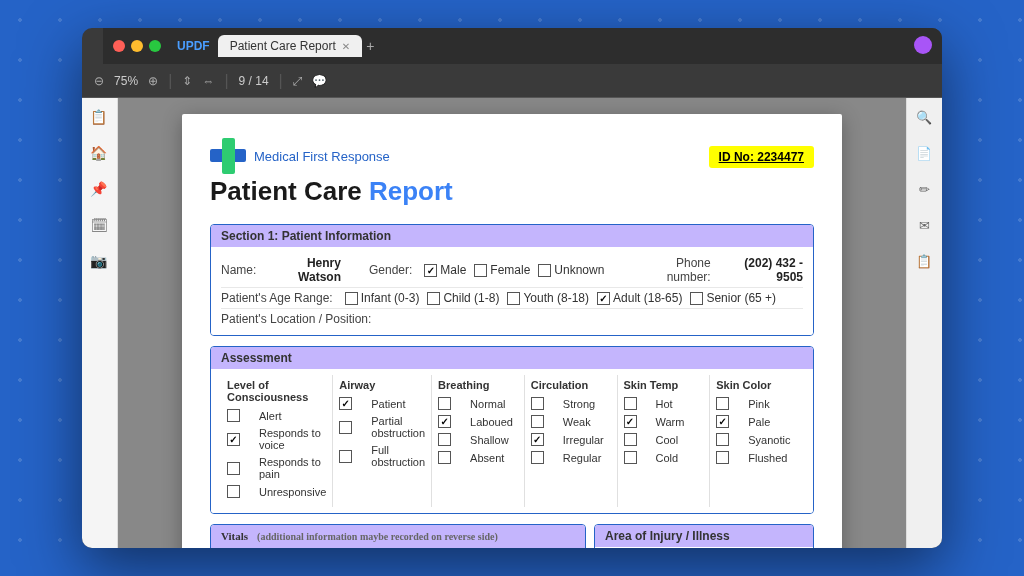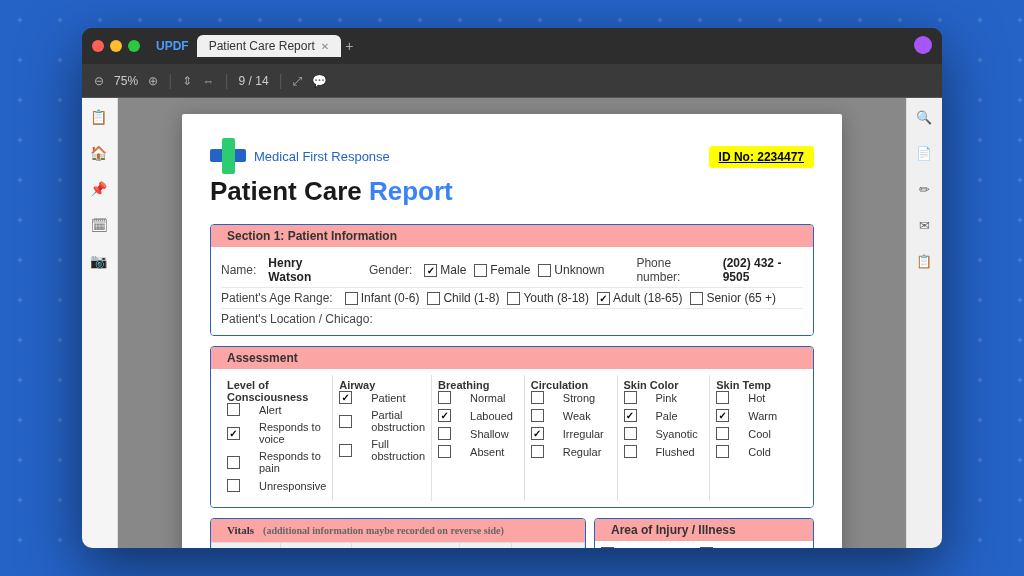--- a/index.html
+++ b/index.html
@@ -37,20 +37,21 @@
       position: relative;
       z-index: 1;
     }
     .browser-titlebar {
       height: 36px;
       background: #2d2d2d;
       display: flex;
       align-items: center;
       padding: 0 10px;
       gap: 8px;
+      margin-left: 21px;
     }
     .traffic-lights {
       display: flex;
       gap: 6px;
       align-items: center;
     }
     .tl { width: 12px; height: 12px; border-radius: 50%; }
     .tl-red { background: #ff5f57; }
     .tl-yellow { background: #febc2e; }
     .tl-green { background: #28c840; }
@@ -202,40 +203,41 @@
     }
 
     
     .section {
       border: 1.5px solid #2563c7;
       border-radius: 4px;
       margin-top: 10px;
       overflow: hidden;
     }
     .section-header {
-      background: #fca5a5;
-      padding: 4px 16px;
+      background: #c4b5fd;
+      padding: 4px 10px;
       font-size: 12px;
       font-weight: bold;
       color: #333;
     }
     .section-body {
       background: white;
       padding: 6px 10px;
     }
 
     
     .info-row {
       display: flex;
       align-items: center;
       gap: 12px;
       font-size: 12px;
       color: #222;
       padding: 3px 0;
       border-bottom: 1px solid #e8e8e8;
+      text-align: right;
     }
     .info-row:last-child { border-bottom: none; }
     .info-label { font-weight: normal; color: #444; }
     .info-value { font-weight: bold; }
     .checkbox-group { display: flex; align-items: center; gap: 8px; }
     .cb-item { display: flex; align-items: center; gap: 3px; font-size: 12px; color: #333; }
     .cb-box {
       width: 13px; height: 13px;
       border: 1.5px solid #555;
       display: flex; align-items: center; justify-content: center;
@@ -252,20 +254,21 @@
       font-size: 11px;
     }
     .assess-col {
       padding: 4px 6px;
       border-right: 1px solid #e0e0e0;
     }
     .assess-col:last-child { border-right: none; }
     .assess-col-header {
       font-weight: bold;
       color: #333;
+      margin-bottom: 6px;
       font-size: 11px;
     }
     .assess-item {
       display: flex;
       align-items: center;
       gap: 19px;
       margin-bottom: 5px;
       color: #333;
     }
     .vitals-title {
@@ -454,21 +457,21 @@
               </div>
               <span style="margin-left:20px;" class="info-label">Phone number:</span>
               <span class="info-value">(202) 432 - 9505</span>
             </div>
 
             <div class="info-row">
               <span class="info-label">Patient's Age Range:</span>
               <div class="checkbox-group">
                 <div class="cb-item">
                   <div class="cb-box"></div>
-                  <span>Infant (0-6)</span>
+                  <span>Infant (0-3)</span>
                 </div>
                 <div class="cb-item">
                   <div class="cb-box"></div>
                   <span>Child (1-8)</span>
                 </div>
                 <div class="cb-item">
                   <div class="cb-box"></div>
                   <span>Youth (8-18)</span>
                 </div>
                 <div class="cb-item">
@@ -476,21 +479,21 @@
                   <span>Adult (18-65)</span>
                 </div>
                 <div class="cb-item">
                   <div class="cb-box"></div>
                   <span>Senior (65 +)</span>
                 </div>
               </div>
             </div>
 
             <div class="info-row">
-              <span class="info-label">Patient's Location / Chicago:</span>
+              <span class="info-label">Patient's Location / Position:</span>
             </div>
           </div>
         </div>
 
         <div class="section">
           <div class="section-header">Assessment</div>
           <div class="section-body">
             <div class="assessment-grid">
 
               <div class="assess-col">
@@ -563,56 +566,56 @@
                   <div class="cb-box checked"></div>
                   <span>Irregular</span>
                 </div>
                 <div class="assess-item">
                   <div class="cb-box"></div>
                   <span>Regular</span>
                 </div>
               </div>
 
               <div class="assess-col">
+                <div class="assess-col-header">Skin Temp</div>
+                <div class="assess-item">
+                  <div class="cb-box"></div>
+                  <span>Hot</span>
+                </div>
+                <div class="assess-item">
+                  <div class="cb-box checked"></div>
+                  <span>Warm</span>
+                </div>
+                <div class="assess-item">
+                  <div class="cb-box"></div>
+                  <span>Cool</span>
+                </div>
+                <div class="assess-item">
+                  <div class="cb-box"></div>
+                  <span>Cold</span>
+                </div>
+              </div>
+
+              <div class="assess-col">
                 <div class="assess-col-header">Skin Color</div>
                 <div class="assess-item">
                   <div class="cb-box"></div>
                   <span>Pink</span>
                 </div>
                 <div class="assess-item">
                   <div class="cb-box checked"></div>
                   <span>Pale</span>
                 </div>
                 <div class="assess-item">
                   <div class="cb-box"></div>
                   <span>Syanotic</span>
                 </div>
                 <div class="assess-item">
                   <div class="cb-box"></div>
                   <span>Flushed</span>
-                </div>
-              </div>
-
-              <div class="assess-col">
-                <div class="assess-col-header">Skin Temp</div>
-                <div class="assess-item">
-                  <div class="cb-box"></div>
-                  <span>Hot</span>
-                </div>
-                <div class="assess-item">
-                  <div class="cb-box checked"></div>
-                  <span>Warm</span>
-                </div>
-                <div class="assess-item">
-                  <div class="cb-box"></div>
-                  <span>Cool</span>
-                </div>
-                <div class="assess-item">
-                  <div class="cb-box"></div>
-                  <span>Cold</span>
                 </div>
               </div>
             </div>
           </div>
         </div>
 
         <div class="bottom-split">
 
           <div class="vitals-section">
             <div class="section-header">

